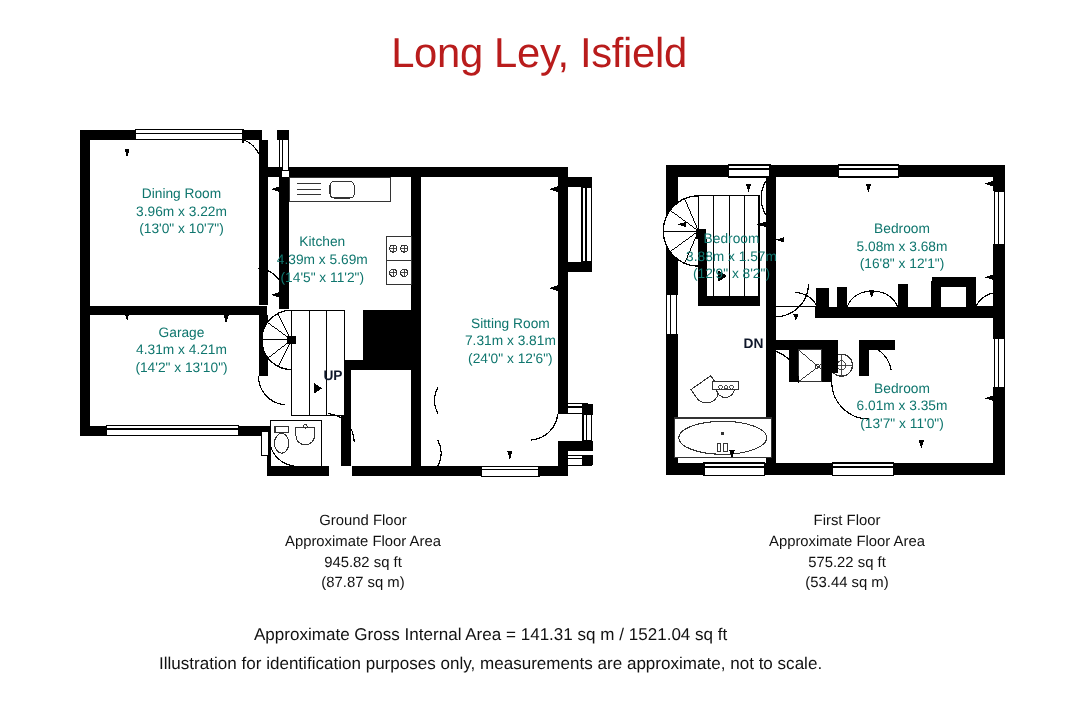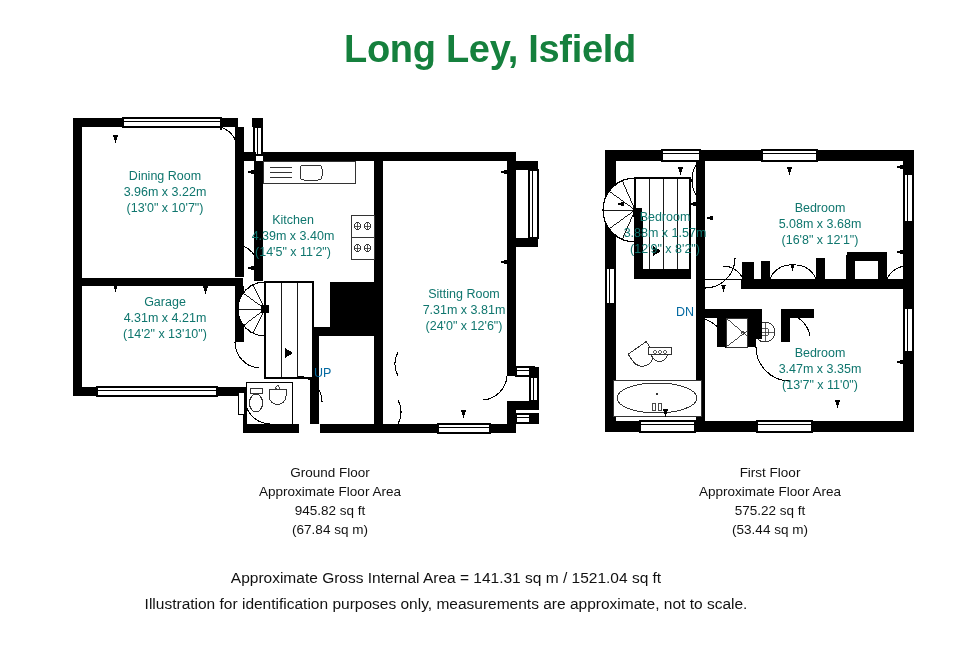--- a/index.html
+++ b/index.html
@@ -20,45 +20,45 @@
     width: 980px;
     height: 659px;
   }
   #plan-title {
     position: absolute;
     top: 28px;
     left: 0;
     width: 980px;
     text-align: center;
     font-size: 38px;
-    font-weight: bold;
+    font-weight: normal;
     letter-spacing: -0.3px;
-    color: #15803d;
+    color: #b91c1c;
   }
   svg.plan {
     position: absolute;
     left: 0;
     top: 0;
   }
   .room-label {
     position: absolute;
     text-align: center;
     font-size: 12.5px;
     line-height: 16px;
     color: #0f766e;
     white-space: nowrap;
   }
   .room-label .rl-name { display: block; }
   .room-label .rl-m { display: block; }
   .room-label .rl-ft { display: block; }
   .stair-label {
     position: absolute;
     font-size: 12.5px;
-    font-weight: normal;
-    color: #0369a1;
+    font-weight: bold;
+    color: #0f172a;
   }
   .floor-caption {
     position: absolute;
     text-align: center;
     font-size: 13.5px;
     line-height: 19px;
     color: #111111;
     white-space: nowrap;
   }
   .floor-caption span { display: block; }
@@ -253,37 +253,37 @@
   </svg>
 
   <div class="room-label" style="left:80px; top:168px; width:170px;">
     <span class="rl-name">Dining Room</span>
     <span class="rl-m">3.96m x 3.22m</span>
     <span class="rl-ft">(13'0" x 10'7")</span>
   </div>
 
   <div class="room-label" style="left:218px; top:212px; width:150px;">
     <span class="rl-name">Kitchen</span>
-    <span class="rl-m">4.39m x 3.40m</span>
+    <span class="rl-m">4.39m x 5.69m</span>
     <span class="rl-ft">(14'5" x 11'2")</span>
   </div>
 
   <div class="room-label" style="left:80px; top:294px; width:170px;">
     <span class="rl-name">Garage</span>
     <span class="rl-m">4.31m x 4.21m</span>
     <span class="rl-ft">(14'2" x 13'10")</span>
   </div>
 
   <div class="room-label" style="left:378px; top:274px; width:172px;margin-top:12px;">
     <span class="rl-name">Sitting Room</span>
     <span class="rl-m">7.31m x 3.81m</span>
     <span class="rl-ft">(24'0" x 12'6")</span>
   </div>
 
-  <div class="stair-label" style="left:294px; top:366px;margin-left:20px;">UP</div>
+  <div class="stair-label" style="left:294px; top:334px;">UP</div>
 
   <svg class="plan" width="340" height="310" viewBox="0 0 340 310" style="left:595px; top:140px;">
     <g shape-rendering="crispEdges">
 
       <rect x="10" y="10" width="57" height="11" fill="#000"></rect>
       <rect x="67" y="10" width="38" height="11" fill="#fff" stroke="#000" stroke-width="1.2"></rect>
       <rect x="67" y="13" width="38" height="1.3" fill="#000"></rect>
       <rect x="105" y="10" width="62" height="11" fill="#000"></rect>
       <rect x="167" y="10" width="55" height="11" fill="#fff" stroke="#000" stroke-width="1.2"></rect>
       <rect x="167" y="13" width="55" height="1.3" fill="#000"></rect>
@@ -422,31 +422,31 @@
   </div>
 
   <div class="room-label" style="left:740px; top:200px; width:160px;">
     <span class="rl-name">Bedroom</span>
     <span class="rl-m">5.08m x 3.68m</span>
     <span class="rl-ft">(16'8" x 12'1")</span>
   </div>
 
   <div class="room-label" style="left:740px; top:345px; width:160px;">
     <span class="rl-name">Bedroom</span>
-    <span class="rl-m">3.47m x 3.35m</span>
+    <span class="rl-m">6.01m x 3.35m</span>
     <span class="rl-ft">(13'7" x 11'0")</span>
   </div>
 
   <div class="stair-label" style="left:676px; top:305px;">DN</div>
 
   <div class="floor-caption" style="left:160px; top:463px; width:340px;">
     <span>Ground Floor</span>
     <span>Approximate Floor Area</span>
     <span>945.82 sq ft</span>
-    <span>(67.84 sq m)</span>
+    <span>(87.87 sq m)</span>
   </div>
 
   <div class="floor-caption" style="left:600px; top:463px; width:340px;">
     <span>First Floor</span>
     <span>Approximate Floor Area</span>
     <span>575.22 sq ft</span>
     <span>(53.44 sq m)</span>
   </div>
 
   <div id="footer">

